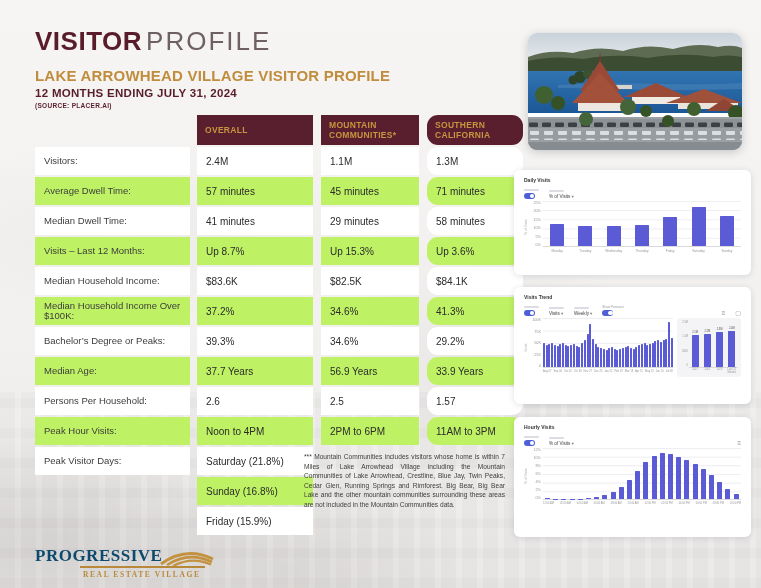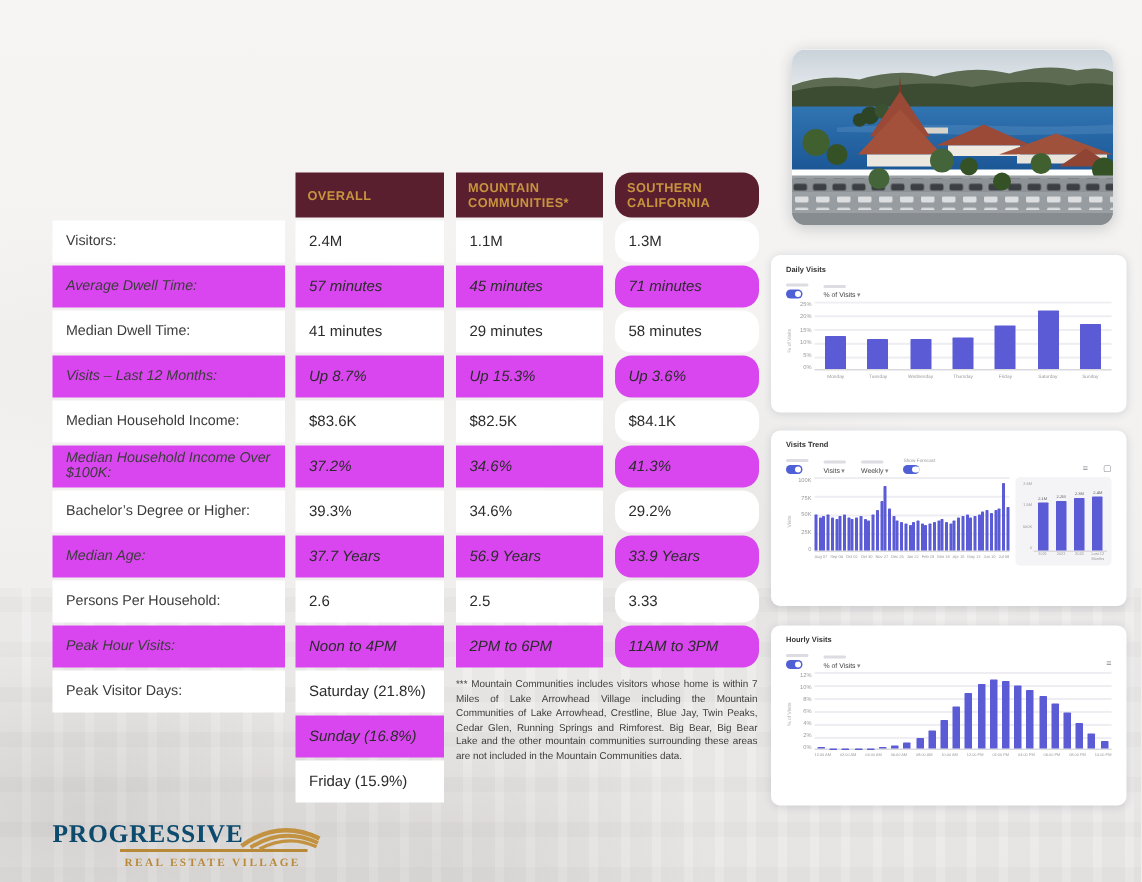--- a/index.html
+++ b/index.html
@@ -38,25 +38,25 @@
   
   .vtable{position:absolute;left:35px;top:115px;width:470px;}
   .t-head{display:flex;height:30px;margin-bottom:2px;}
   .h-spacer{width:162px;flex:none;}
   .h-box{background:#5a1f2f;color:#c8943f;font-size:8.5px;font-weight:700;letter-spacing:.3px;
          display:flex;align-items:center;padding-left:8px;box-sizing:border-box;line-height:1.2;}
   .t-row{display:flex;height:28px;margin-bottom:2px;}
   .lab,.val{display:flex;align-items:center;box-sizing:border-box;padding-left:9px;line-height:1.1;}
   .lab{width:155px;flex:none;margin-right:7px;font-size:9.5px;color:#3c3c3c;}
   .val{font-size:10px;color:#2b2b2b;}
-  .w1{width:99px;margin-right:8px;flex:none;}
+  .w1{width:116px;margin-right:8px;flex:none;}
   .w2{width:98px;margin-right:8px;flex:none;}
   .w3{width:96px;flex:none;border-radius:11px;}
   .stripe-white{background:#ffffff;}
-  .stripe-gray{background:#d946ef;font-style:italic;}
+  .stripe-gray{background:#bef264;}
   .ghost-cell{background:transparent !important;}
   .footnote{
     position:absolute;left:269px;top:337px;width:201px;
     font-size:6.6px;line-height:1.45;color:#3d3d3d;text-align:justify;
   }
 
   
   .logo{position:absolute;left:35px;top:545px;width:200px;}
   .logo-row{display:flex;align-items:center;}
   .logo-name{font-family:"Liberation Serif",serif;font-weight:700;font-size:17px;color:#0c4a6e;letter-spacing:.5px;}
@@ -103,20 +103,28 @@
   .ycol .vl{font-size:2.7px;color:#555;margin-bottom:1px;}
   .mxlabels{display:flex;justify-content:space-around;font-size:2.6px;color:#999;margin-top:1px;text-align:center;line-height:1.1;}
 </style>
 </head>
 <body>
 
 <div class="ghost-cars"></div>
 
 <div class="page">
 
+  <div class="hdr">
+    <div class="h1">
+      <span class="bold">VISITOR</span><span class="light">PROFILE</span>
+    </div>
+    <div class="h2">LAKE ARROWHEAD VILLAGE VISITOR PROFILE</div>
+    <div class="h3">12 MONTHS ENDING JULY 31, 2024</div>
+    <div class="src">(SOURCE: PLACER.AI)</div>
+  </div>
 
   <div class="vtable">
     <div class="t-head" id="tHead">
         <div class="h-spacer"></div>
         <div class="h-box w1">OVERALL</div>
         <div class="h-box w2">MOUNTAIN COMMUNITIES*</div>
         <div class="h-box w3">SOUTHERN CALIFORNIA</div>
       </div>
     <div id="tRows">
         <div class="t-row">
@@ -149,36 +157,36 @@
           <div class="val w2 stripe-white">$82.5K</div>
           <div class="val w3 stripe-white">$84.1K</div>
         </div>
         <div class="t-row">
           <div class="lab stripe-gray">Median Household Income Over $100K:</div>
           <div class="val w1 stripe-gray">37.2%</div>
           <div class="val w2 stripe-gray">34.6%</div>
           <div class="val w3 stripe-gray">41.3%</div>
         </div>
         <div class="t-row">
-          <div class="lab stripe-white">Bachelor’s Degree or Higher:</div>
+          <div class="lab stripe-white">Bachelor’s Degree or Peaks:</div>
           <div class="val w1 stripe-white">39.3%</div>
           <div class="val w2 stripe-white">34.6%</div>
           <div class="val w3 stripe-white">29.2%</div>
         </div>
         <div class="t-row">
           <div class="lab stripe-gray">Median Age:</div>
           <div class="val w1 stripe-gray">37.7 Years</div>
           <div class="val w2 stripe-gray">56.9 Years</div>
           <div class="val w3 stripe-gray">33.9 Years</div>
         </div>
         <div class="t-row">
           <div class="lab stripe-white">Persons Per Household:</div>
           <div class="val w1 stripe-white">2.6</div>
           <div class="val w2 stripe-white">2.5</div>
-          <div class="val w3 stripe-white">3.33</div>
+          <div class="val w3 stripe-white">1.57</div>
         </div>
         <div class="t-row">
           <div class="lab stripe-gray">Peak Hour Visits:</div>
           <div class="val w1 stripe-gray">Noon to 4PM</div>
           <div class="val w2 stripe-gray">2PM to 6PM</div>
           <div class="val w3 stripe-gray">11AM to 3PM</div>
         </div>
         <div class="t-row">
           <div class="lab stripe-white">Peak Visitor Days:</div>
           <div class="val w1 stripe-white">Saturday (21.8%)</div>

